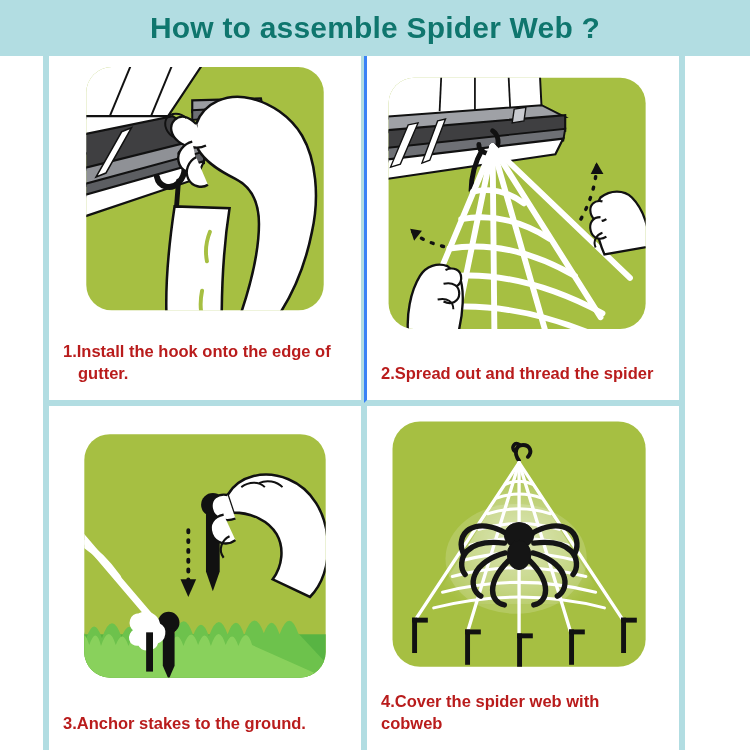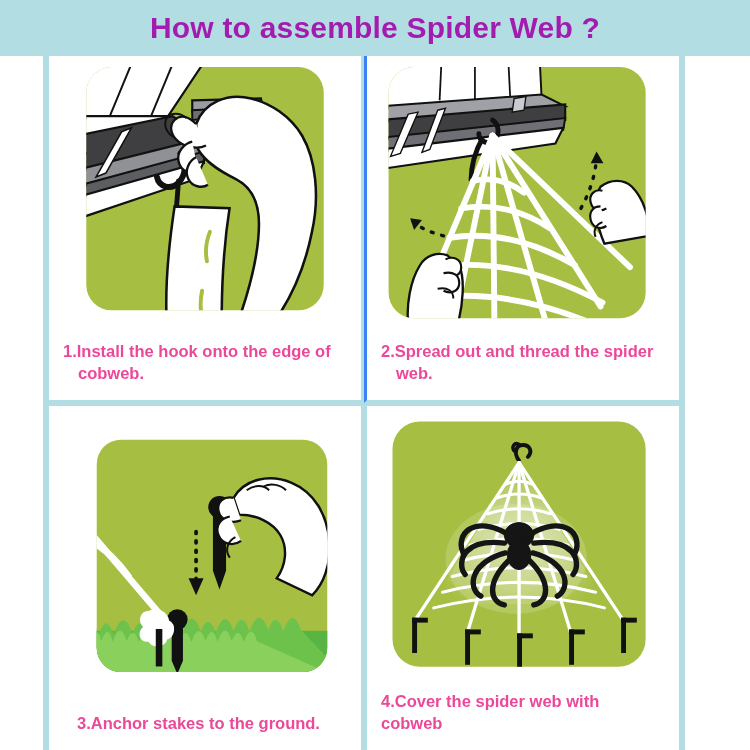--- a/index.html
+++ b/index.html
@@ -11,21 +11,21 @@
   }
   .page{position:relative;width:750px;height:750px;background:#ffffff;}
 
   
   .header{
     position:absolute;left:0;top:0;width:750px;height:56px;
     background:#b2dde2;
     display:flex;align-items:center;justify-content:center;
   }
   .header-title{
-    color:#a21caf;
+    color:#0f766e;
     font-size:30px;
     font-weight:bold;
     letter-spacing:.2px;
     line-height:1;
     text-shadow:0 0 1px rgba(255,255,255,.35);
   }
 
   
   .grid{
     position:absolute;left:43px;top:56px;
@@ -38,36 +38,36 @@
   }
   .cell{
     position:relative;
     width:50%;height:50%;
     box-sizing:border-box;
     display:flex;flex-direction:column;
     background:#ffffff;
   }
   .cell.c1{border-right:3px solid #b2dde2;border-bottom:3px solid #b2dde2;}
   .cell.c2{border-left:3px solid #3b82f6;border-bottom:3px solid #b2dde2;}
-  .cell.c3{border-right:3px solid #b2dde2;border-top:3px solid #b2dde2;padding-left:14px;}
+  .cell.c3{border-right:3px solid #b2dde2;border-top:3px solid #b2dde2;}
   .cell.c4{border-left:3px solid #b2dde2;border-top:3px solid #b2dde2;justify-content:flex-end;}
 
   .art{
     position:relative;
     flex:1 1 auto;
     overflow:hidden;
   }
   .art svg{display:block;width:100%;height:100%;}
 
   .caption{
     flex:0 0 auto;
     padding:4px 14px 16px 14px;
     font-size:16.5px;
     font-weight:bold;
-    color:#ec4899;
+    color:#b91c1c;
     line-height:1.30;
   }
   .caption .num{white-space:nowrap;}
   .cap-line{display:block;}
   .cap-line.indent{padding-left:15px;}
 </style>
 </head>
 <body>
 
 <div class="page">
@@ -135,21 +135,21 @@
               <path d="M128 150 C122 190 118 230 120 268 L176 268
                        C176 230 178 190 184 152 Z" fill="#ffffff" stroke="#111" stroke-width="2.6"></path>
               <path d="M164 176 C160 186 159 196 161 206" fill="none" stroke="#a6bf42" stroke-width="4" stroke-linecap="round"></path>
               <path d="M156 236 C154 246 154 254 156 262" fill="none" stroke="#a6bf42" stroke-width="4" stroke-linecap="round"></path>
             </g>
           </g>
         </svg>
       </div>
       <div class="caption">
         <span class="cap-line"><span class="num">1.</span><span>Install the hook onto the edge of</span></span>
-        <span class="cap-line indent">cobweb.</span>
+        <span class="cap-line indent">gutter.</span>
       </div>
     </div>
 
     <div class="cell c2">
       <div class="art">
         <svg viewBox="0 0 318 280" preserveAspectRatio="xMidYMid meet">
           <defs>
             <clipPath id="p2clip">
                 <rect x="22" y="8" width="262" height="256" rx="26"></rect>
               </clipPath>
@@ -216,21 +216,20 @@
                        L242 188 C234 170 230 146 236 134 Z" fill="#ffffff" stroke="#111" stroke-width="2.4"></path>
               <path d="M240 134 C232 132 226 138 228 146 C230 154 238 156 244 152" fill="#ffffff" stroke="#111" stroke-width="2.2"></path>
               <path d="M238 150 C230 150 226 156 228 164 C230 172 238 174 244 170" fill="#ffffff" stroke="#111" stroke-width="2.2"></path>
               <path d="M240 166 C234 168 230 174 233 181" fill="none" stroke="#111" stroke-width="2"></path>
             </g>
           </g>
         </svg>
       </div>
       <div class="caption">
         <span class="cap-line"><span class="num">2.</span><span>Spread out and thread the spider</span></span>
-        <span class="cap-line indent">web.</span>
       </div>
     </div>
 
     <div class="cell c3">
       <div class="art">
         <svg viewBox="0 0 318 275" preserveAspectRatio="xMidYMid meet">
           <defs>
             <clipPath id="p3clip">
                 <rect x="36" y="12" width="246" height="248" rx="26"></rect>
               </clipPath>

